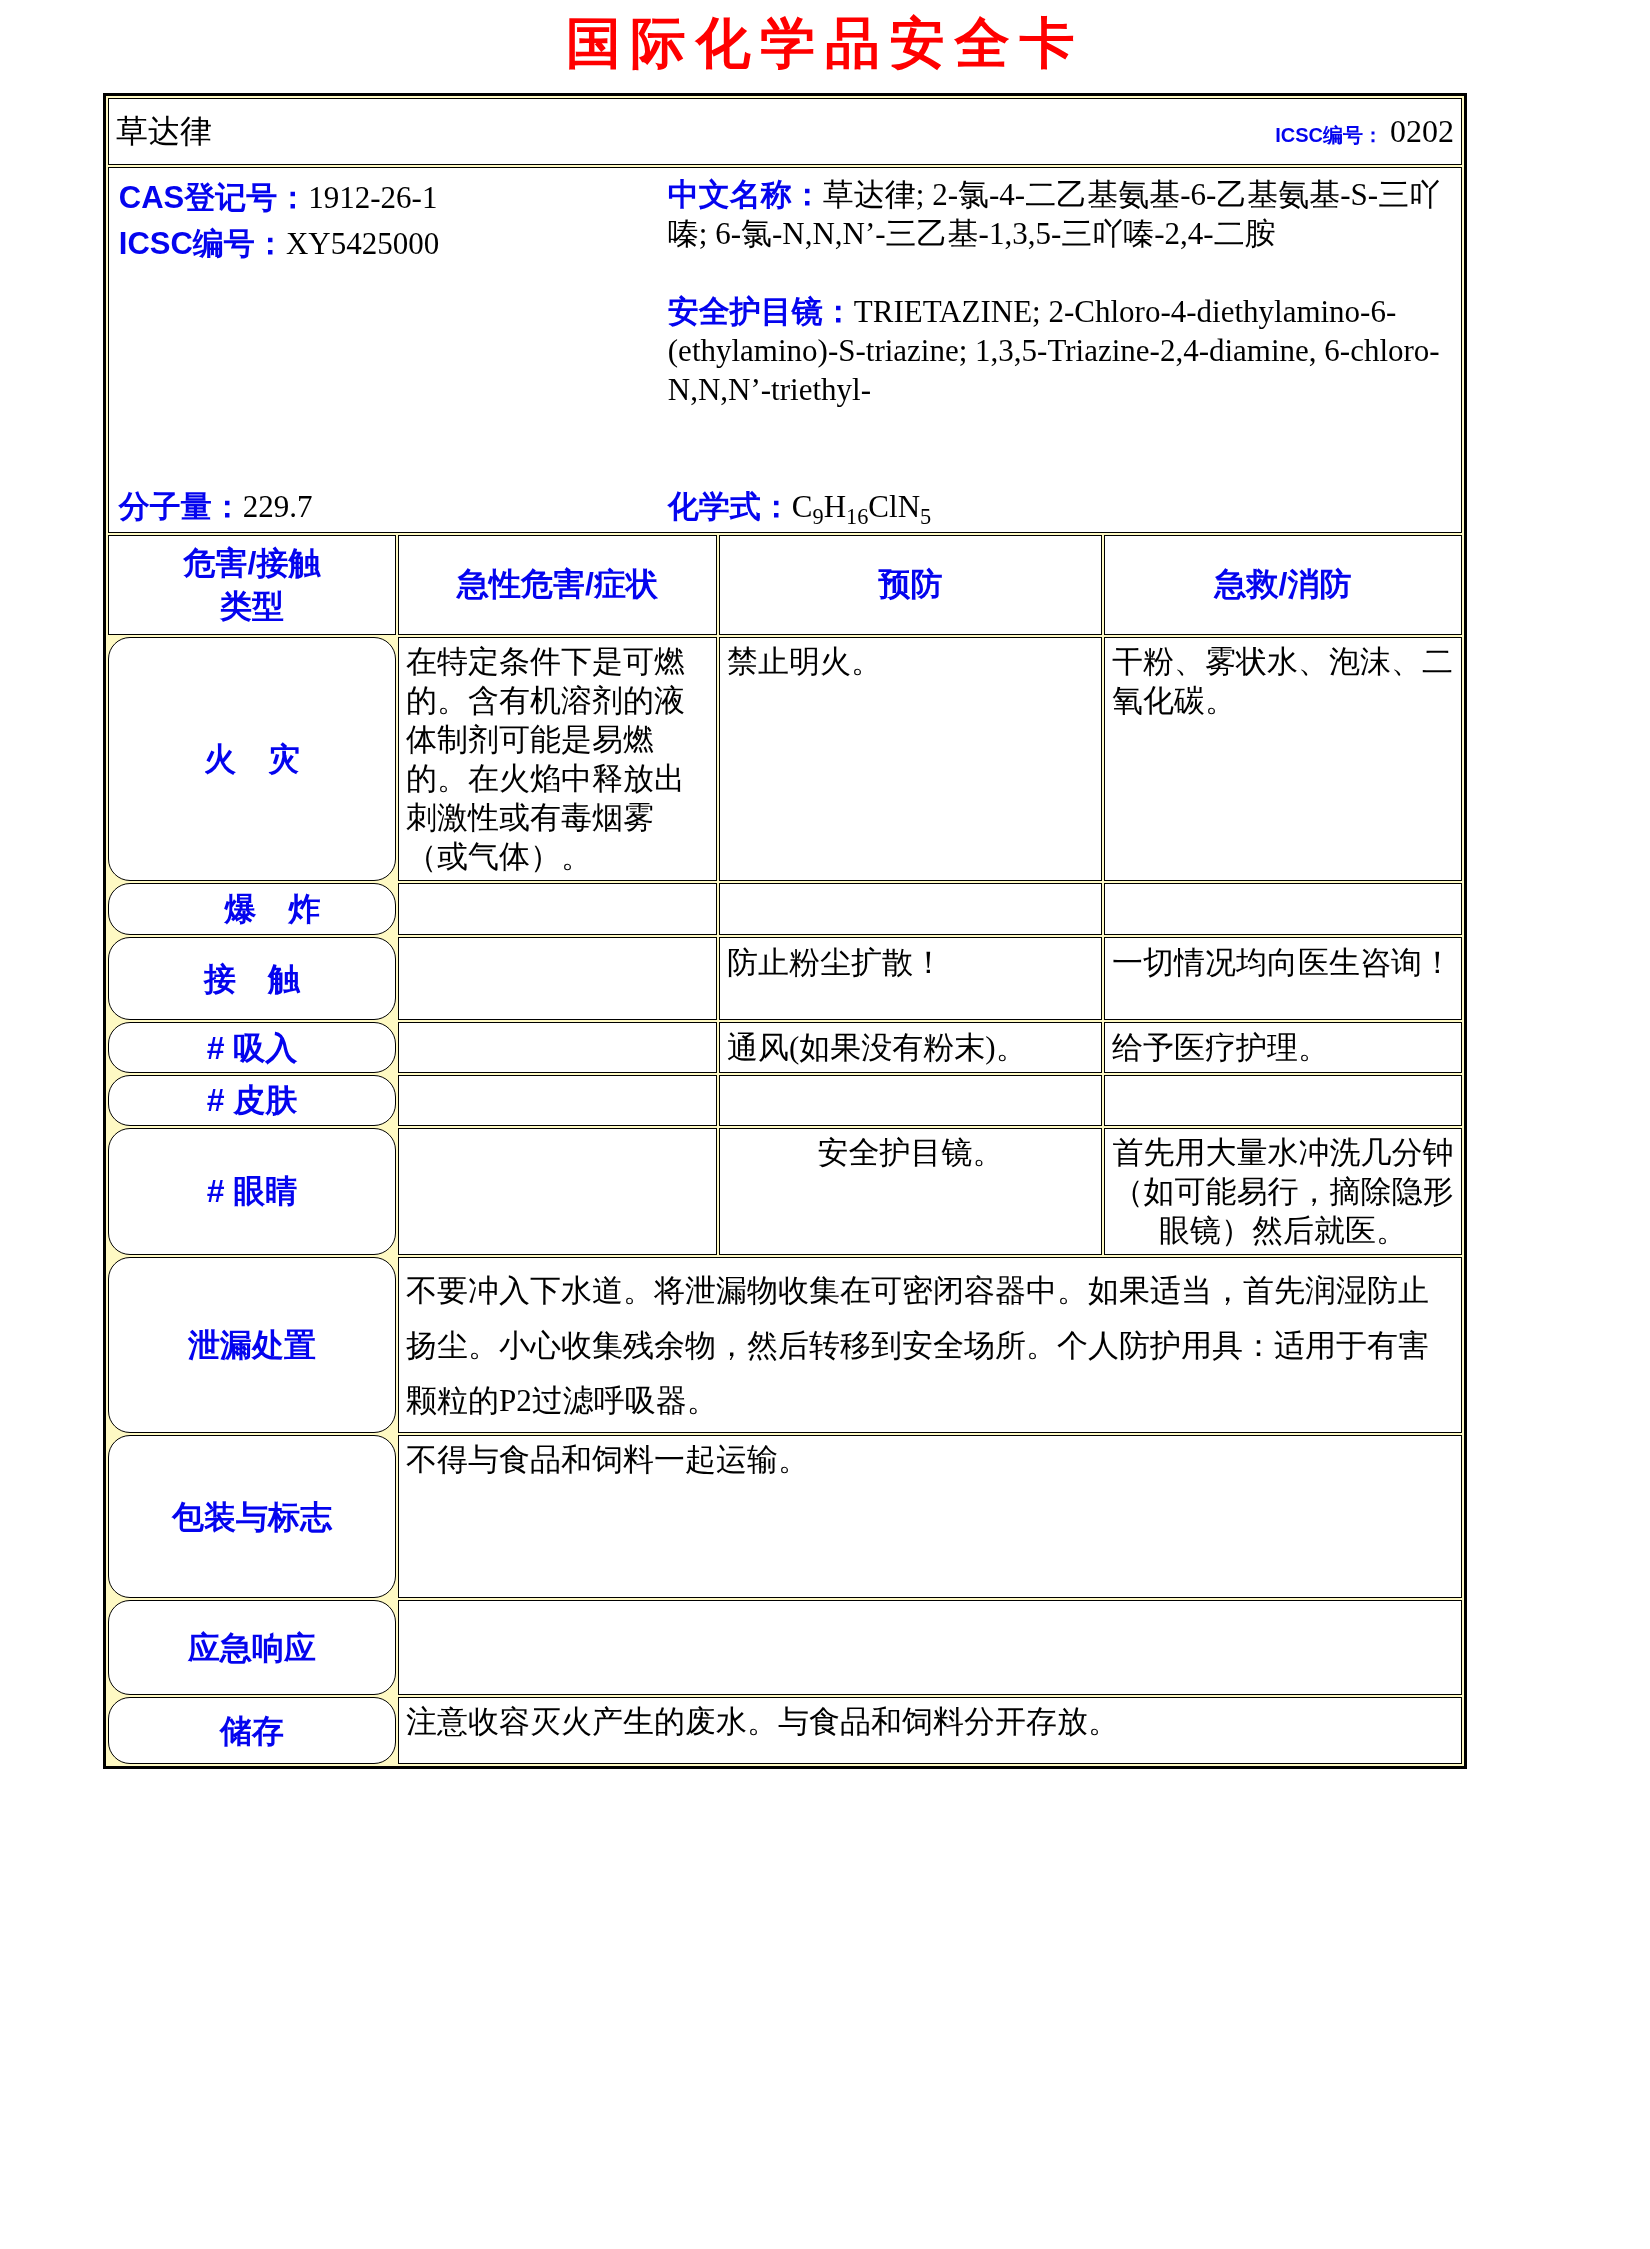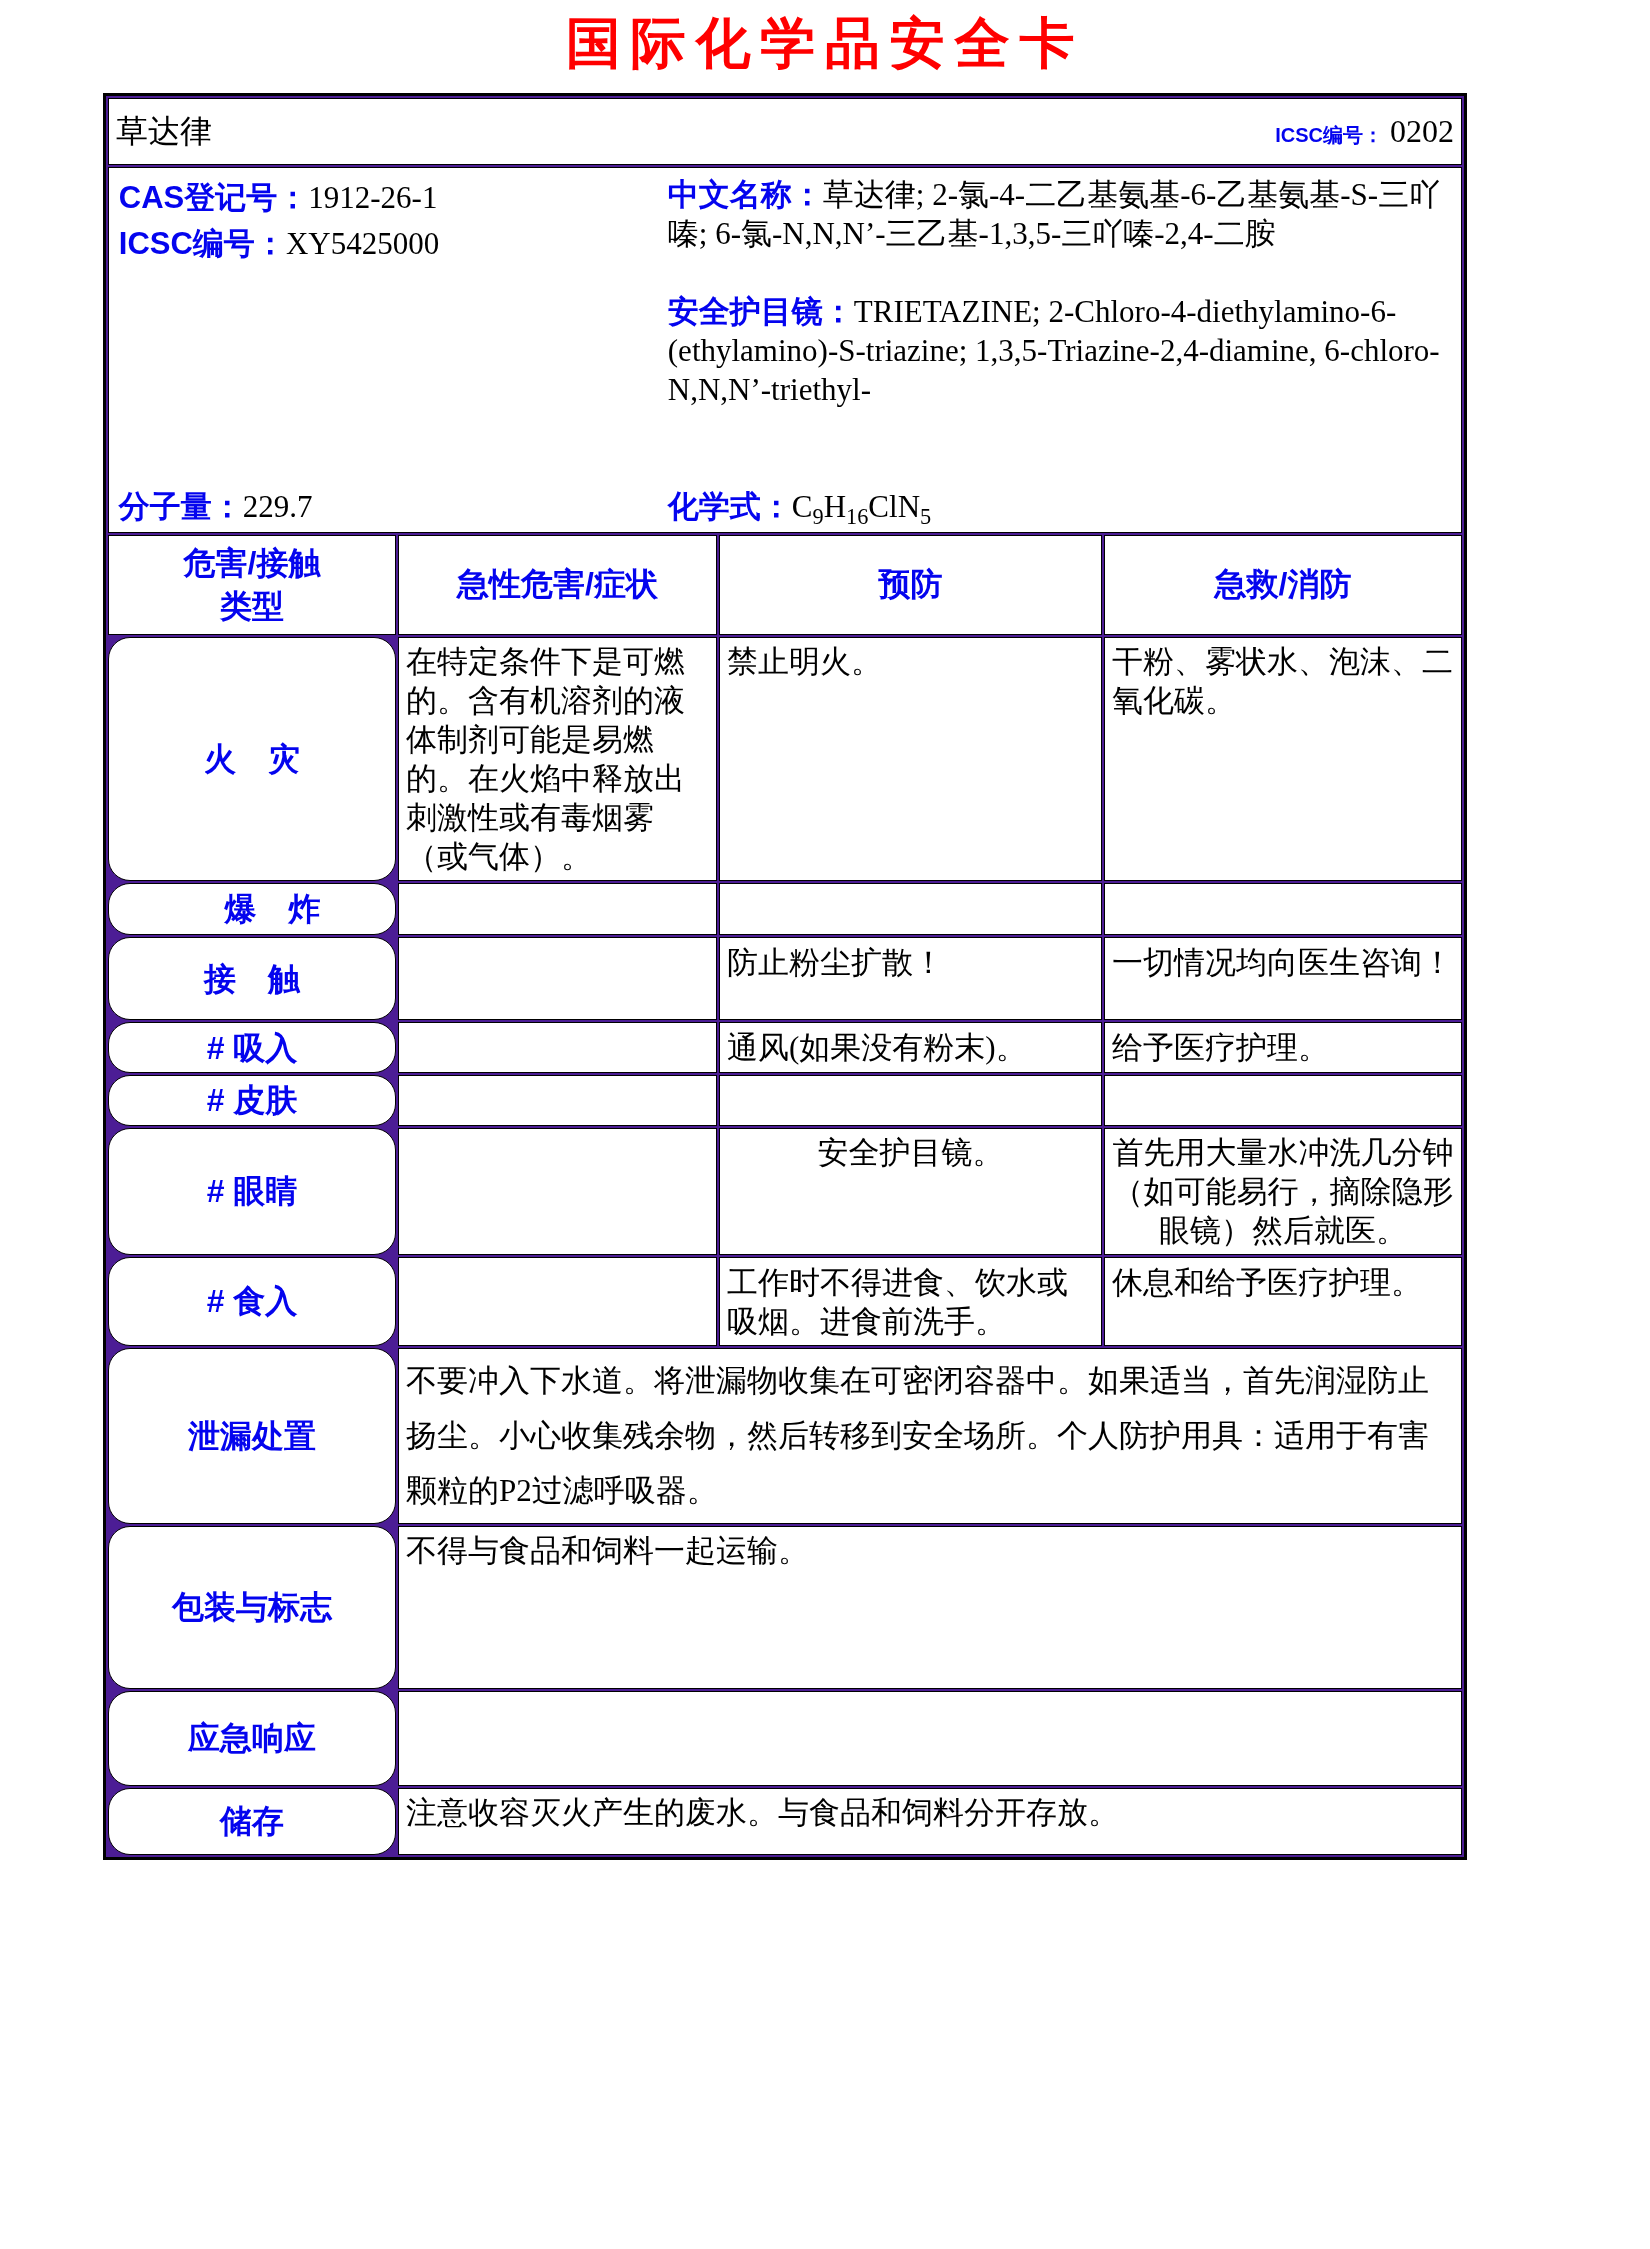--- a/index.html
+++ b/index.html
@@ -25,21 +25,21 @@
     letter-spacing: 9.8px;
     line-height: 1.05;
   }
   table.card {
     margin: 19.7px 0 0 103px;
     width: 1364px;
     table-layout: fixed;
     border-collapse: separate;
     border-spacing: 2.1px;
     border: 3.5px solid #000000;
-    background: #4c1d95;
+    background: #fef9c3;
   }
   td, th {
     border: 1.4px solid #000000;
     background: #ffffff;
     box-sizing: border-box;
     padding: 4.2px 7px;
     vertical-align: top;
     font-size: 31px;
     line-height: 1.26;
     font-weight: normal;
@@ -205,26 +205,20 @@
       <td></td>
     </tr>
 
     <tr class="h-eyes">
       <td class="lbl"># 眼睛</td>
       <td></td>
       <td>安全护目镜。</td>
       <td>首先用大量水冲洗几分钟（如可能易行，摘除隐形眼镜）然后就医。</td>
     </tr>
 
-    <tr class="h-ingest">
-      <td class="lbl"># 食入</td>
-      <td></td>
-      <td>工作时不得进食、饮水或吸烟。进食前洗手。</td>
-      <td>休息和给予医疗护理。</td>
-    </tr>
 
     <tr class="h-spill">
       <td class="lbl">泄漏处置</td>
       <td colspan="3" class="loose">不要冲入下水道。将泄漏物收集在可密闭容器中。如果适当，首先润湿防止扬尘。小心收集残余物，然后转移到安全场所。个人防护用具：适用于有害颗粒的P2过滤呼吸器。</td>
     </tr>
 
     <tr class="h-pack">
       <td class="lbl">包装与标志</td>
       <td colspan="3">不得与食品和饲料一起运输。</td>
     </tr>

